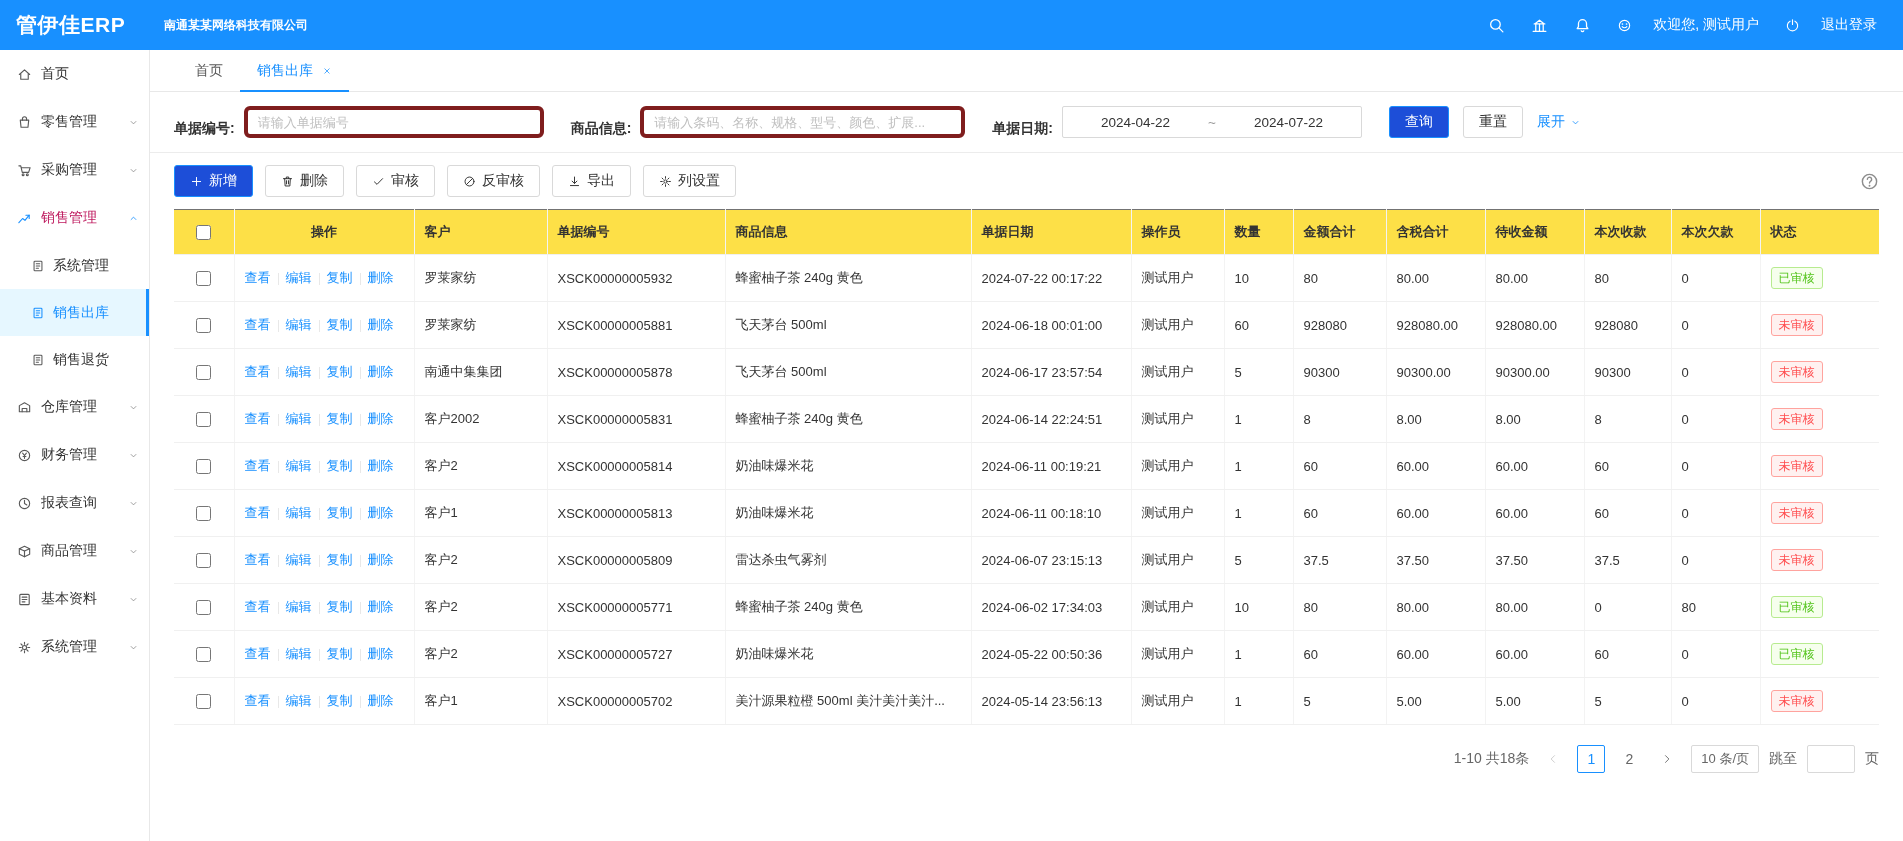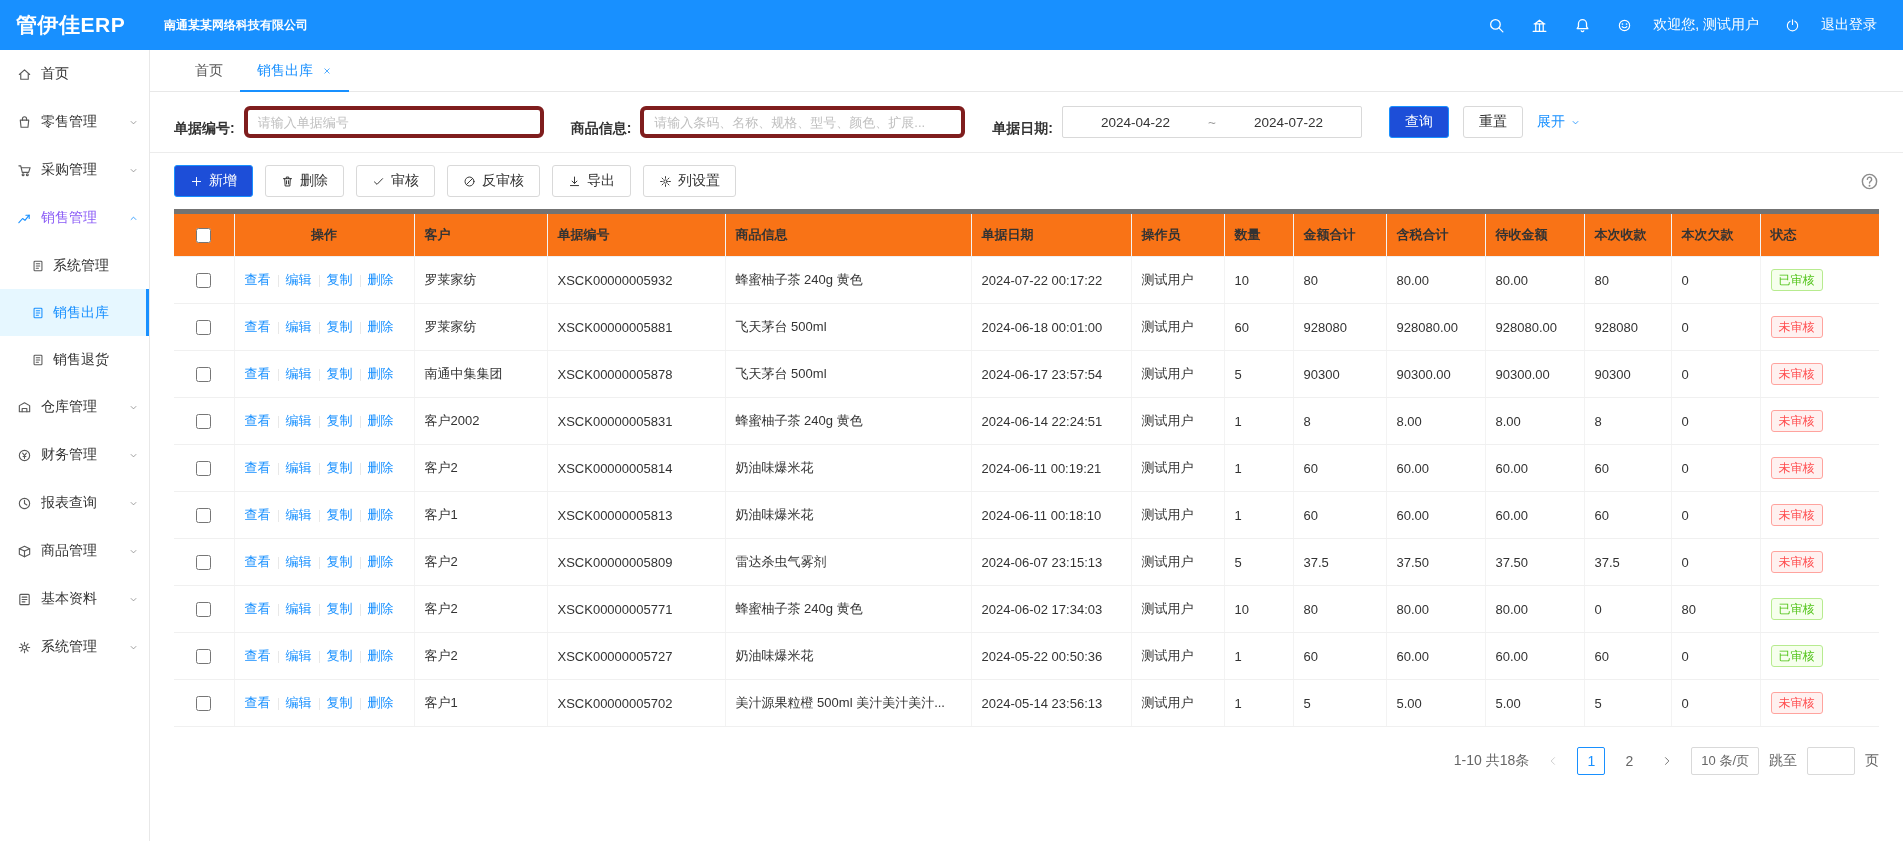--- a/index.html
+++ b/index.html
@@ -15,21 +15,21 @@
   .top-right{margin-left:auto;display:flex;align-items:center;gap:26px;padding-right:26px;font-size:14px;}
   .top-icon{width:17px;height:17px;display:inline-flex;cursor:pointer;}
   .top-item{display:inline-flex;align-items:center;gap:21px;cursor:pointer;white-space:nowrap;}
   .mini{width:15px;height:15px;display:inline-flex;}
 
   .main-row{flex:1;display:flex;min-height:0;}
 
   
   .sidebar{width:150px;flex:0 0 150px;border-right:1px solid #e8e8e8;background:#fff;overflow:hidden;}
   .side-item{height:48px;display:flex;align-items:center;gap:9px;padding:0 10px 0 17px;cursor:pointer;color:#333;white-space:nowrap;}
-  .side-item.active{color:#8b5cf6;align-items:center;}
+  .side-item.active{color:#be185d;align-items:center;}
   .ico,.ic,.chev,.close,.pgchev{display:inline-flex;}
   .side-item .ico{width:15px;height:15px;color:#595959;}
   .side-item.active .ico{color:#1890ff;}
   .chev{width:11px;height:11px;margin-left:auto;color:#8c8c8c;}
   .side-item.active .chev{color:#1890ff;}
   .side-sub{height:47px;display:flex;align-items:center;gap:8px;padding-left:31px;cursor:pointer;color:#333;white-space:nowrap;}
   .side-sub .ico{width:14px;height:14px;color:#595959;}
   .side-sub.active{background:#e6f7ff;color:#1890ff;border-right:3px solid #1890ff;}
   .side-sub.active .ico{color:#1890ff;}
 
@@ -58,21 +58,21 @@
   .expand-link{color:#1890ff;display:inline-flex;align-items:center;gap:5px;cursor:pointer;white-space:nowrap;}
   .expand-link .mini{width:11px;height:11px;}
 
   
   .body-area{flex:1;padding:0 24px;display:flex;flex-direction:column;min-height:0;}
   .toolbar{display:flex;align-items:center;gap:12px;padding:12px 0;}
   .help{width:19px;height:19px;margin-left:auto;color:#8c8c8c;display:inline-flex;cursor:pointer;}
   table.grid{width:100%;border-collapse:collapse;table-layout:fixed;font-size:13px;}
   .grid th,.grid td{border-bottom:1px solid #f0f0f0;border-right:1px solid #f3f3f3;padding:0 10px;text-align:left;overflow:hidden;white-space:nowrap;text-overflow:ellipsis;}
   .grid th:last-child,.grid td:last-child{border-right:none;}
-  .grid thead th{background:#f97316;height:45px;font-weight:600;color:#333;border-top:5px solid #737373;}
+  .grid thead th{background:#fde047;height:45px;font-weight:600;color:#333;border-top:1px solid #737373;}
   .grid tbody td{height:47px;color:#333;}
   .grid th.center{text-align:center;}
   .col-check{text-align:center !important;}
   input[type=checkbox]{width:15px;height:15px;accent-color:#1890ff;cursor:pointer;vertical-align:middle;}
   .act{color:#1890ff;cursor:pointer;text-decoration:none;}
   .act-sep{display:inline-block;width:1px;height:12px;background:#e8e8e8;margin:0 7px;vertical-align:middle;}
   .red{color:#ff4d4f;}
   .badge{display:inline-block;font-size:12px;line-height:1;padding:4px 7px;border-radius:3px;}
   .badge.green{color:#52c41a;background:#f6ffed;border:1px solid #b7eb8f;}
   .badge.red{color:#ff4d4f;background:#fff1f0;border:1px solid #ffa39e;}

